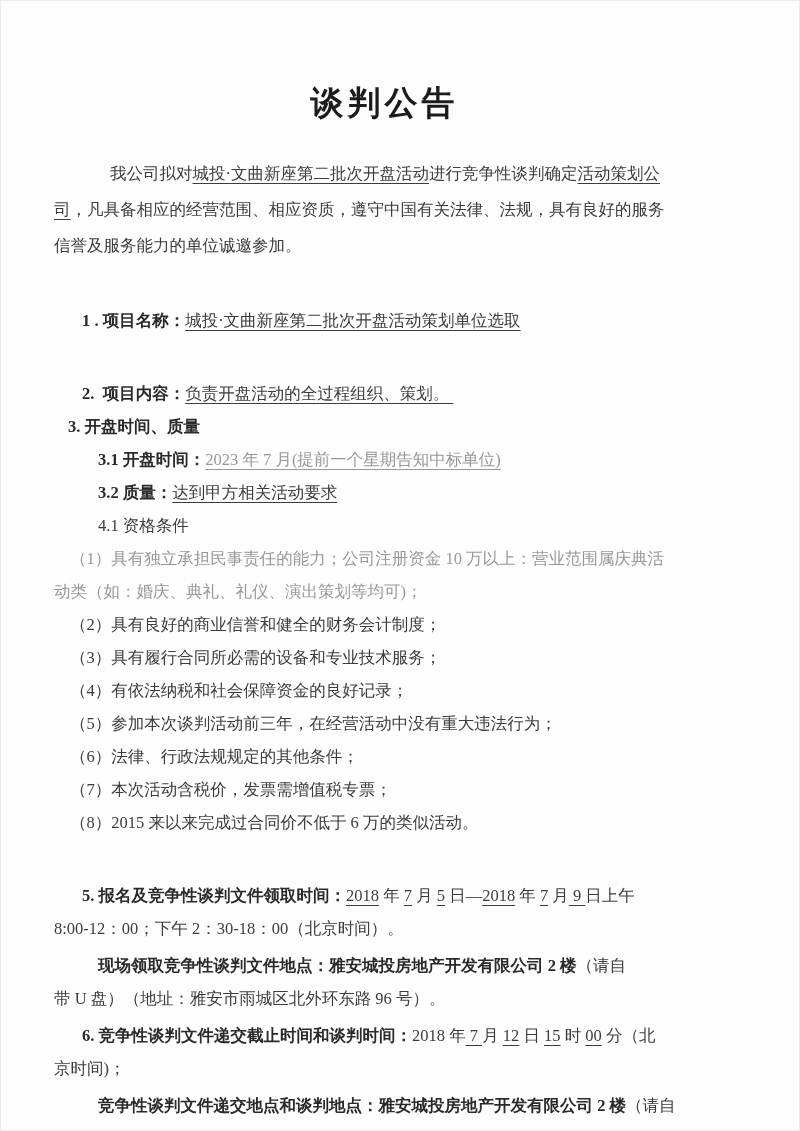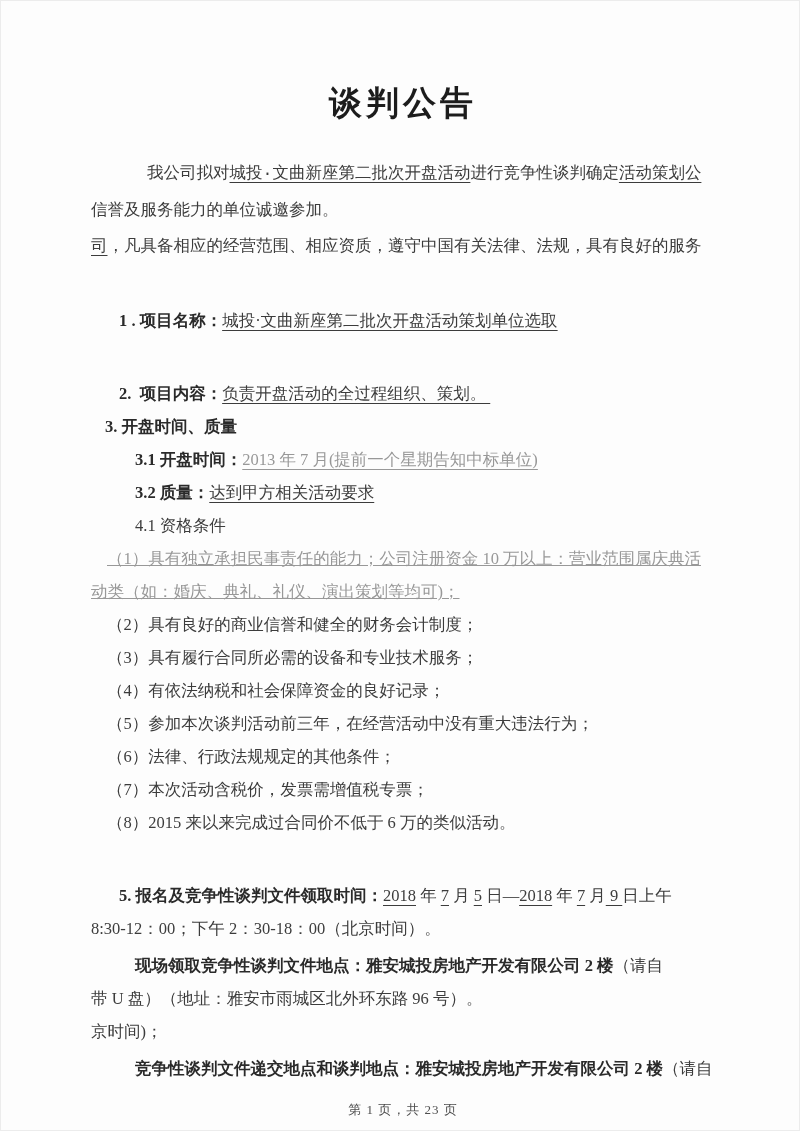--- a/index.html
+++ b/index.html
@@ -3,88 +3,89 @@
 <meta charset="utf-8">
 <style>
   html,body { margin:0; padding:0; }
   body {
     width:800px; height:1131px; background:#f6f6f6;
     font-family:"Liberation Serif", serif;
   }
   .page {
     box-sizing:border-box; width:800px; height:1131px;
     background:#fdfdfd; border:1px solid #ececec;
-    padding:58px 84px 0 90px; color:#3c3c3c; overflow:hidden;
+    padding:58px 84px 0 53px; color:#3c3c3c; overflow:hidden;
   }
   .title {
     margin:22px 0 30px 0; text-align:center;
     font-size:33px; font-weight:bold; color:#1c1c1c; letter-spacing:4px;
   }
   .line {
     font-size:16.5px; line-height:33px; white-space:pre; color:#3c3c3c;
   }
   .p1 .line { line-height:36px; }
   .b  { font-weight:bold; color:#2a2a2a; }
   .u  { text-decoration:underline; text-underline-offset:4px; }
-  .g  { color:#989898;text-decoration:underline; }
+  .g  { color:#989898; }
   .gu { color:#989898; text-decoration:underline; text-underline-offset:4px; }
   
-  .ind-p1    { padding-left:56px;font-family:Liberation Mono, monospace; }
+  .ind-p1    { padding-left:56px; }
   .ind-item  { padding-left:28px;margin-top:40px; }
   .ind-sect  { padding-left:14px; }
   .ind-sub   { padding-left:44px; }
   .ind-cond  { padding-left:16px; }
   .ind-place { padding-left:44px; }
   .gap-sm { margin-top:4px; }
   .footer {
     margin-top:16px; text-align:center; font-size:13px; color:#4e4e4e;
     letter-spacing:1px;
   }
 </style>
 </head>
 <body>
 
 <div class="page">
 
   <h1 class="title">谈判公告</h1>
 
   <div class="p1">
     <div class="line ind-p1"><span>我公司拟对</span><span class="u">城投·文曲新座第二批次开盘活动</span><span>进行竞争性谈判确定</span><span class="u">活动策划公</span></div>
+    <div class="line"><span class="u">司</span><span>，凡具备相应的经营范围、相应资质，遵守中国有关法律、法规，具有良好的服务</span></div>
     <div class="line">信誉及服务能力的单位诚邀参加。</div>
-    <div class="line"><span class="u">司</span><span>，凡具备相应的经营范围、相应资质，遵守中国有关法律、法规，具有良好的服务</span></div>
   </div>
 
   <div class="line ind-item"><span class="b">1 . 项目名称：</span><span class="u">城投·文曲新座第二批次开盘活动策划单位选取</span></div>
 
   <div class="line ind-item"><span class="b">2.  项目内容：</span><span class="u">负责开盘活动的全过程组织、策划。 </span></div>
 
   <div class="line ind-sect b">3. 开盘时间、质量</div>
 
-  <div class="line ind-sub"><span class="b">3.1 开盘时间：</span><span class="gu">2013 年 7 月(提前一个星期告知中标单位)</span></div>
+  <div class="line ind-sub"><span class="b">3.1 开盘时间：</span><span class="gu">2023 年 7 月(提前一个星期告知中标单位)</span></div>
 
   <div class="line ind-sub"><span class="b">3.2 质量：</span><span class="u">达到甲方相关活动要求</span></div>
 
 
   <div class="line ind-sub">4.1 资格条件</div>
 
   <div class="line ind-cond g">（1）具有独立承担民事责任的能力；公司注册资金 10 万以上：营业范围属庆典活</div>
   <div class="line g">动类（如：婚庆、典礼、礼仪、演出策划等均可)；</div>
   <div class="line ind-cond">（2）具有良好的商业信誉和健全的财务会计制度；</div>
   <div class="line ind-cond">（3）具有履行合同所必需的设备和专业技术服务；</div>
   <div class="line ind-cond">（4）有依法纳税和社会保障资金的良好记录；</div>
   <div class="line ind-cond">（5）参加本次谈判活动前三年，在经营活动中没有重大违法行为；</div>
   <div class="line ind-cond">（6）法律、行政法规规定的其他条件；</div>
   <div class="line ind-cond">（7）本次活动含税价，发票需增值税专票；</div>
   <div class="line ind-cond">（8）2015 来以来完成过合同价不低于 6 万的类似活动。</div>
 
   <div class="line ind-item"><span class="b">5. 报名及竞争性谈判文件领取时间：</span><span class="u">2018</span><span> 年 </span><span class="u">7</span><span> 月 </span><span class="u">5</span><span> 日—</span><span class="u">2018</span><span> 年 </span><span class="u">7</span><span> 月</span><span class="u"> 9 </span><span>日上午</span></div>
-  <div class="line">8:30-12：00；下午 2：30-18：00（北京时间）。</div>
+  <div class="line">8:00-12：00；下午 2：30-18：00（北京时间）。</div>
 
   <div class="line ind-place gap-sm"><span class="b">现场领取竞争性谈判文件地点：雅安城投房地产开发有限公司 2 楼</span><span>（请自</span></div>
   <div class="line">带 U 盘）（地址：雅安市雨城区北外环东路 96 号）。</div>
 
+  <div class="line ind-item gap-sm"><span class="b">6. 竞争性谈判文件递交截止时间和谈判时间：</span><span>2018 年</span><span class="u"> 7 </span><span>月 </span><span class="u">12</span><span> 日 </span><span class="u">15</span><span> 时 </span><span class="u">00</span><span> 分（北</span></div>
   <div class="line">京时间)；</div>
 
   <div class="line ind-place gap-sm"><span class="b">竞争性谈判文件递交地点和谈判地点：雅安城投房地产开发有限公司 2 楼</span><span>（请自</span></div>
 
   <div class="footer">第 1 页，共 23 页</div>
 
 </div>
 
 </body></html>

